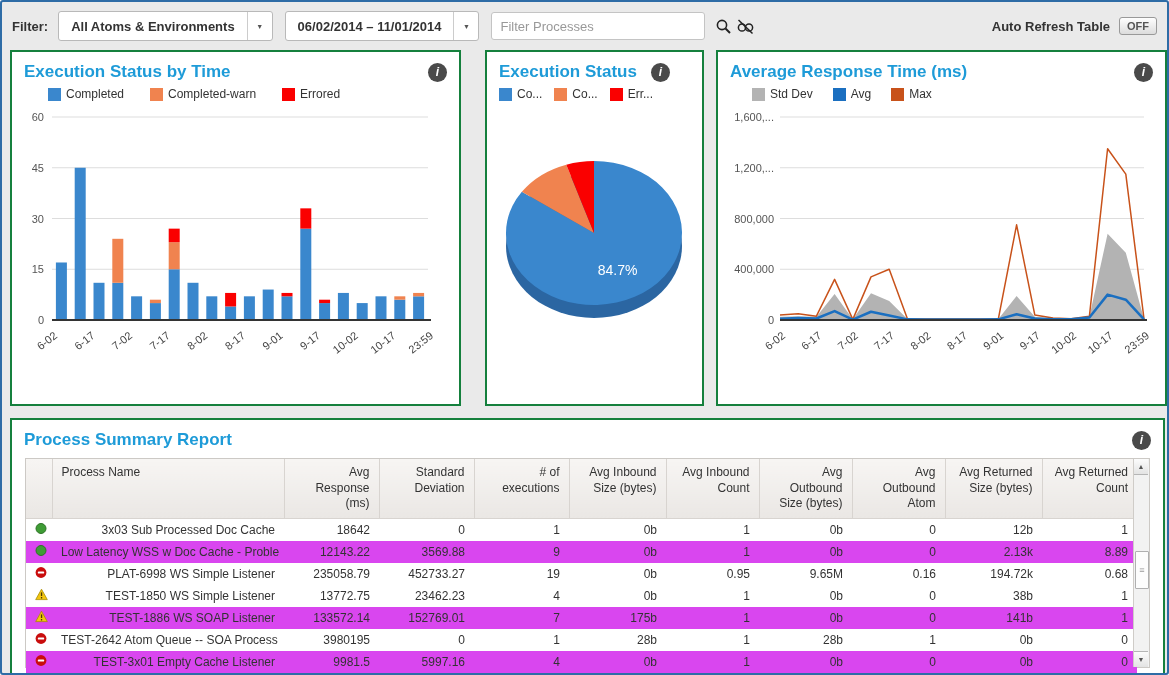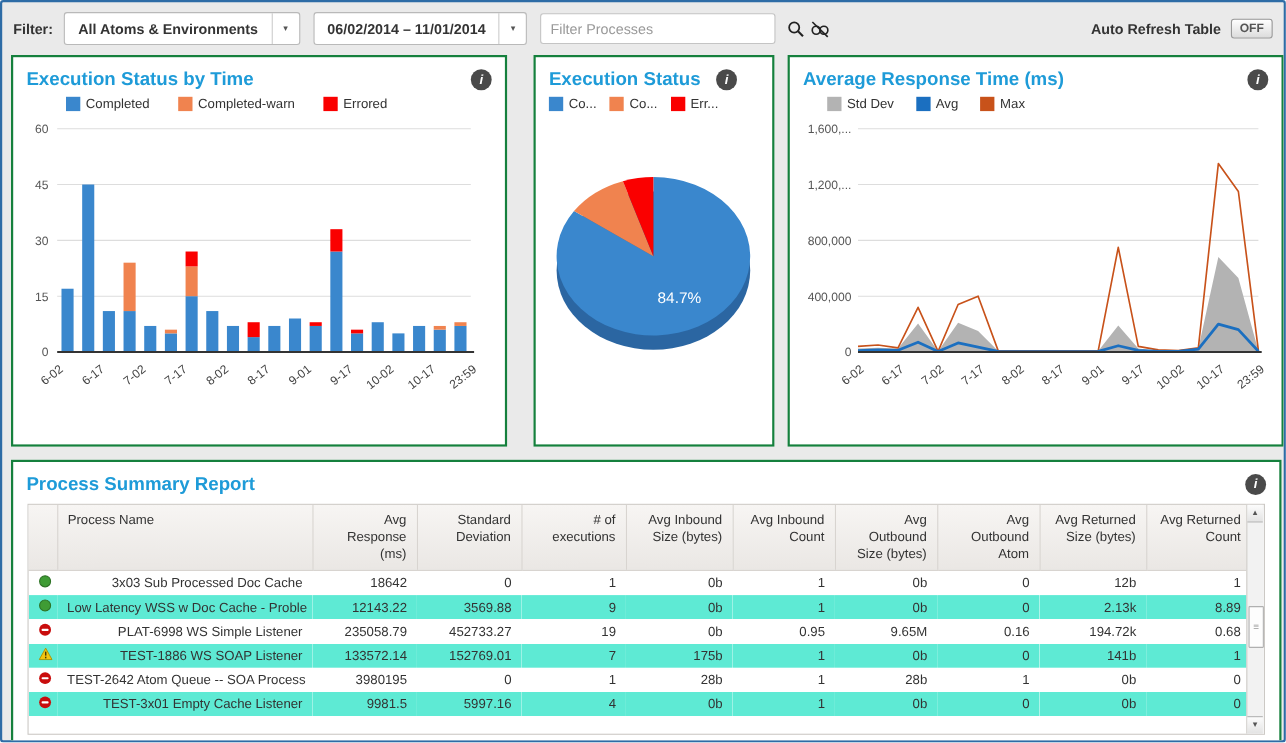--- a/index.html
+++ b/index.html
@@ -27,37 +27,37 @@
   .p2{left:483px;top:48px;width:215px;height:352px;}
   .p3{left:714px;top:48px;width:447px;height:352px;text-align:right;}
   .tpanel{left:8px;top:416px;width:1151px;height:256px;}
   .phead{display:flex;align-items:center;padding:10px 12px 2px 12px;}
   .phead h2{margin:0;font-size:17px;font-weight:bold;color:#1E9BD8;white-space:nowrap;}
   .info-icon{margin-left:auto;min-width:19px;height:19px;border-radius:50%;background:#4a4a4a;color:#fff;
     display:flex;align-items:center;justify-content:center;font-size:12px;font-weight:bold;font-style:italic;cursor:pointer;}
   .p2 .info-icon{margin-left:14px;}
   
   .legend{display:flex;align-items:center;font-size:12px;color:#333;margin-top:3px;}
-  .lg-bar{padding-left:48px;gap:26px;}
+  .lg-bar{padding-left:36px;gap:26px;}
   .lg-pie{padding-left:12px;gap:12px;}
   .lg-area{padding-left:34px;gap:20px;}
   .lg-item{display:inline-flex;align-items:center;gap:5px;white-space:nowrap;}
   .lg-sq{width:13px;height:13px;display:inline-block;}
   svg.chart{display:block;}
   #pie-chart{margin:30px auto 0 auto;}
   #bar-chart,#area-chart{margin:4px 0 0 6px;}
   
   .table-wrap{position:absolute;left:13px;right:13px;top:38px;bottom:8px;border:1px solid #ccc9c5;background:#fff;}
   table.psr{border-collapse:collapse;table-layout:fixed;width:calc(100% - 16px);font-size:12px;}
   table.psr thead th{background:linear-gradient(#f7f5f3,#eae7e4);border-bottom:1px solid #d8d4d0;border-left:1px solid #d8d4d0;
     font-weight:normal;color:#333;padding:6px 9px;text-align:right;vertical-align:top;line-height:1.3;}
   table.psr thead th:first-child{border-left:none;}
   table.psr thead th.th-name{text-align:left;}
   table.psr td{padding:3px 9px;text-align:right;color:#333;white-space:nowrap;overflow:hidden;}
-  table.psr tr.alt{background:#5eead4;}
+  table.psr tr.alt{background:#d946ef;}
   td.cell-status{padding:2px 0 0 7px;text-align:left;}
   td.cell-name{text-align:left;color:#2187C8;cursor:pointer;padding-left:4px;}
   
   .vscroll{position:absolute;top:0;right:0;bottom:0;width:15px;background:#f2f2f2;border-left:1px solid #cfccc8;}
   .sb-btn{position:absolute;left:0;width:14px;height:15px;background:linear-gradient(#fcfcfc,#e3e3e3);
     border:1px solid #b5b5b5;font-size:7px;color:#555;display:flex;align-items:center;justify-content:center;cursor:pointer;}
   .sb-up{top:0;border-width:0 0 1px 0;}
   .sb-down{bottom:0;border-width:1px 0 0 0;}
   .sb-thumb{position:absolute;left:1px;top:92px;width:12px;height:36px;background:#fdfdfd;border:1px solid #b0b0b0;border-radius:1px;
     display:flex;align-items:center;justify-content:center;cursor:grab;color:#999;font-size:9px;letter-spacing:0;}
@@ -328,20 +328,37 @@
               <td>235058.79</td>
               <td>452733.27</td>
               <td>19</td>
               <td>0b</td>
               <td>0.95</td>
               <td>9.65M</td>
               <td>0.16</td>
               <td>194.72k</td>
               <td>0.68</td>
             </tr>
+            <tr>
+              <td class="cell-status"><svg width="13" height="13">
+                  <path d="M6.5 1.2 L12.3 11.6 L0.7 11.6 Z" fill="#F3C50F" stroke="#A98E00" stroke-width="0.8" stroke-linejoin="round"></path>
+                  <rect x="5.9" y="4.4" width="1.3" height="3.6" fill="#4a3b00"></rect>
+                  <rect x="5.9" y="9" width="1.3" height="1.5" fill="#4a3b00"></rect>
+                </svg></td>
+              <td class="cell-name">TEST-1850 WS Simple Listener</td>
+              <td>13772.75</td>
+              <td>23462.23</td>
+              <td>4</td>
+              <td>0b</td>
+              <td>1</td>
+              <td>0b</td>
+              <td>0</td>
+              <td>38b</td>
+              <td>1</td>
+            </tr>
             <tr class="alt">
               <td class="cell-status"><svg width="13" height="13">
                   <path d="M6.5 1.2 L12.3 11.6 L0.7 11.6 Z" fill="#F3C50F" stroke="#A98E00" stroke-width="0.8" stroke-linejoin="round"></path>
                   <rect x="5.9" y="4.4" width="1.3" height="3.6" fill="#4a3b00"></rect>
                   <rect x="5.9" y="9" width="1.3" height="1.5" fill="#4a3b00"></rect>
                 </svg></td>
               <td class="cell-name">TEST-1886 WS SOAP Listener</td>
               <td>133572.14</td>
               <td>152769.01</td>
               <td>7</td>

